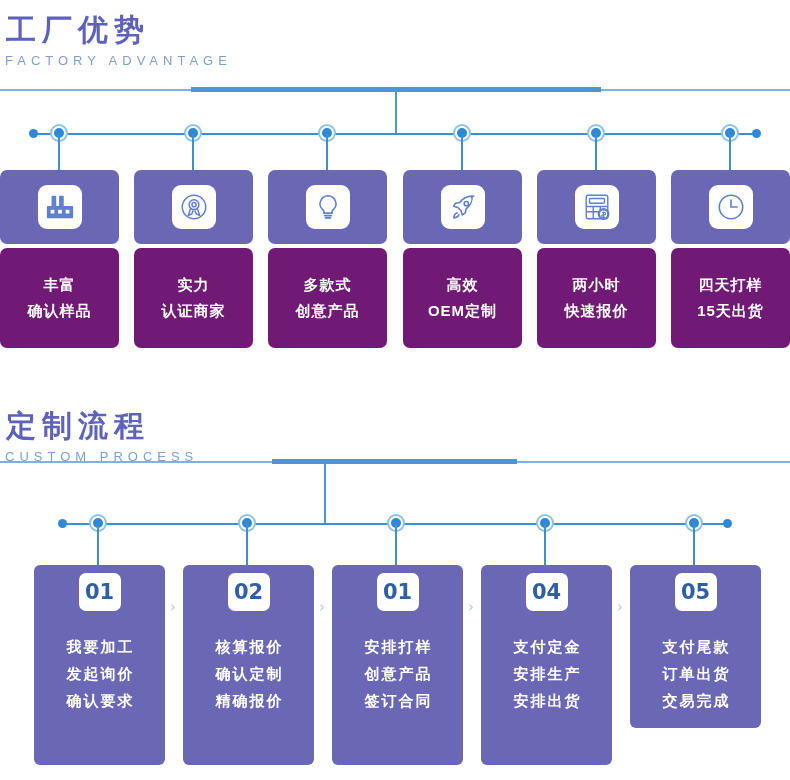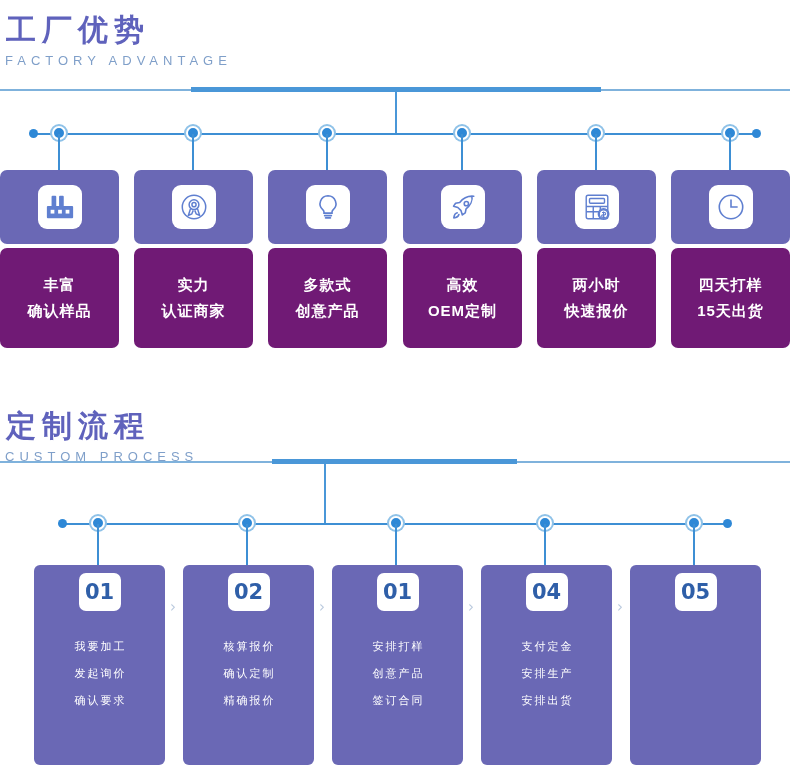--- a/index.html
+++ b/index.html
@@ -79,21 +79,21 @@
     width: 42px; height: 38px; background: #ffffff; border-radius: 7px;
     margin-top: 8px;
     display: flex; align-items: center; justify-content: center;
   }
   .num-text {
     font-size: 21px; font-weight: bold; color: #2f5fa8;
     font-family: "DejaVu Sans", sans-serif; letter-spacing: 0px;
   }
   .proc-lines { margin-top: 22px; text-align: center; }
   .proc-line {
-    color: #ffffff; font-size: 11px; font-weight: normal;
+    color: #ffffff; font-size: 15px; font-weight: bold;
     letter-spacing: 2px; line-height: 27px; white-space: nowrap;
     text-indent: 2px;
   }
   .chev {
     position: absolute; color: #b9c9dd; font-size: 15px;
     font-family: "DejaVu Sans", sans-serif;
   }
 </style>
 </head>
 <body>
@@ -295,19 +295,24 @@
       <span class="num-text">04</span>
     </div>
     <div class="proc-lines">
       <div class="proc-line">支付定金</div>
       <div class="proc-line">安排生产</div>
       <div class="proc-line">安排出货</div>
     </div>
   </div>
   <div class="chev" style="left:617px; top:598px;">›</div>
 
-  <div class="proc-card" style="left:630px; top:565px; width:131px; height:200px;">
+  <div class="proc-card" style="left:630px; top:565px; width:131px; height:163px;">
     <div class="num-box">
       <span class="num-text">05</span>
     </div>
+    <div class="proc-lines">
+      <div class="proc-line">支付尾款</div>
+      <div class="proc-line">订单出货</div>
+      <div class="proc-line">交易完成</div>
+    </div>
   </div>
 
 </div>
 
 </body></html>

